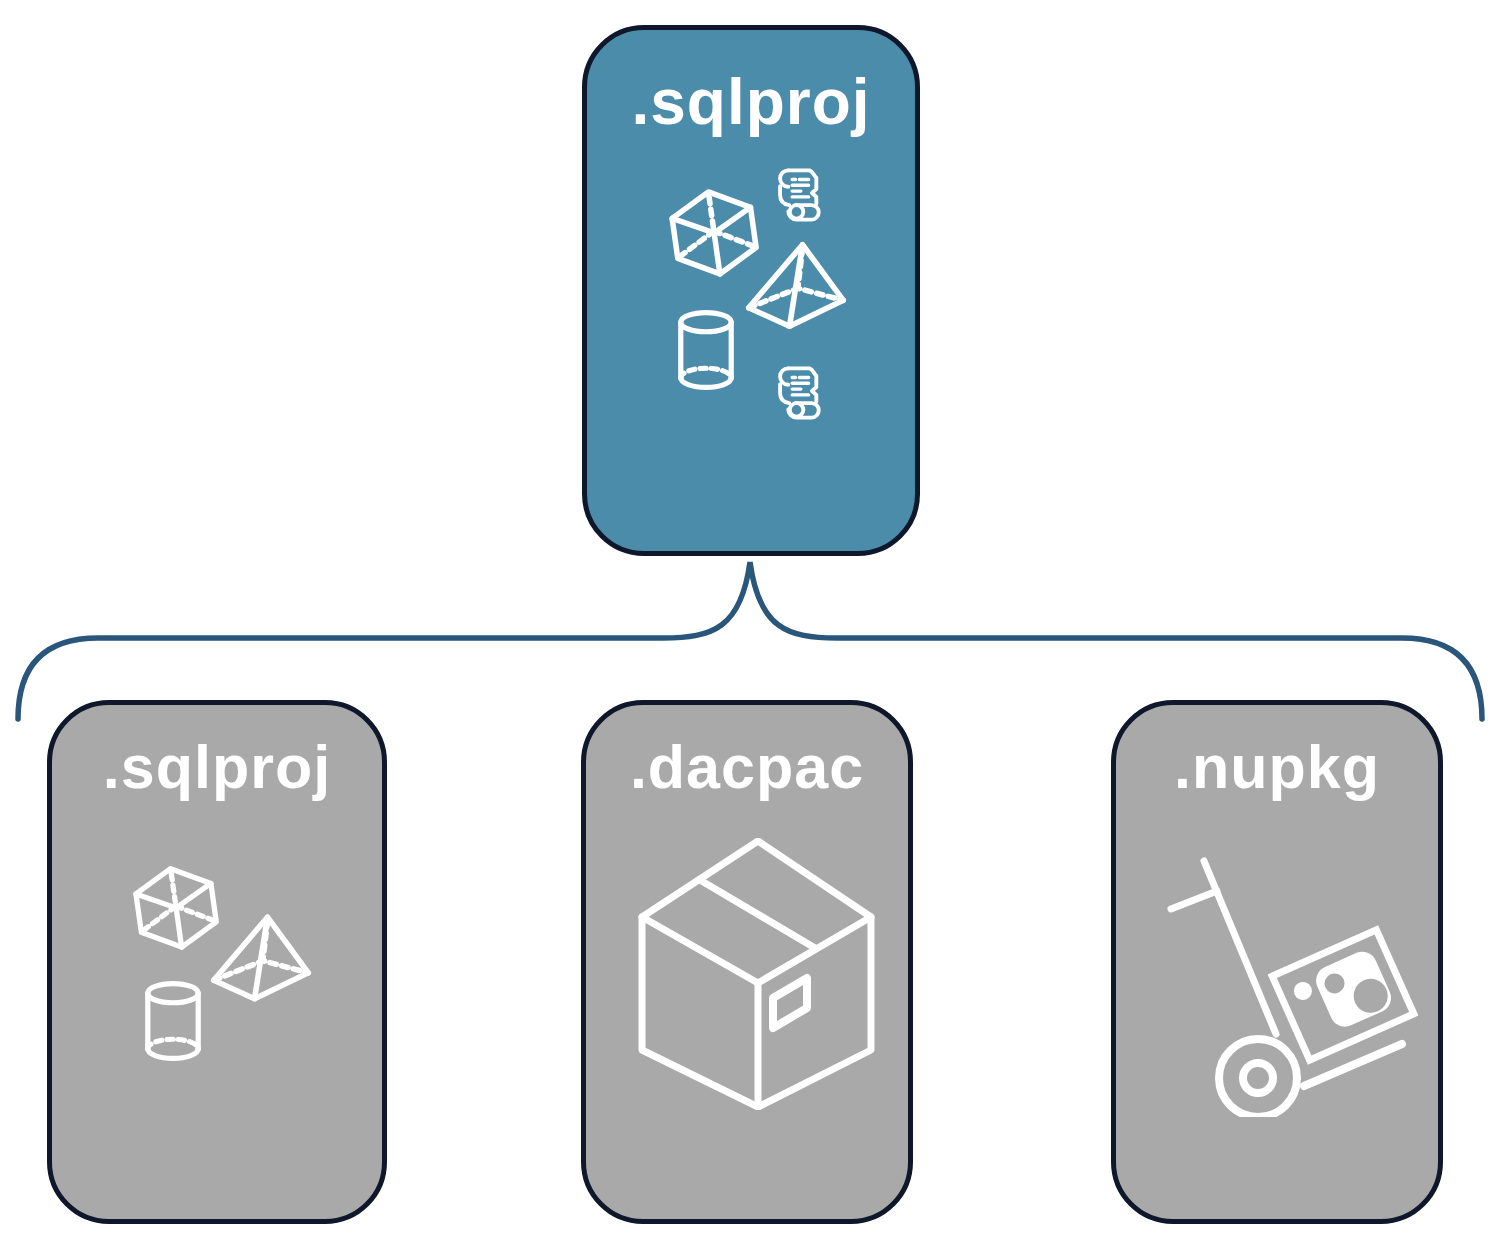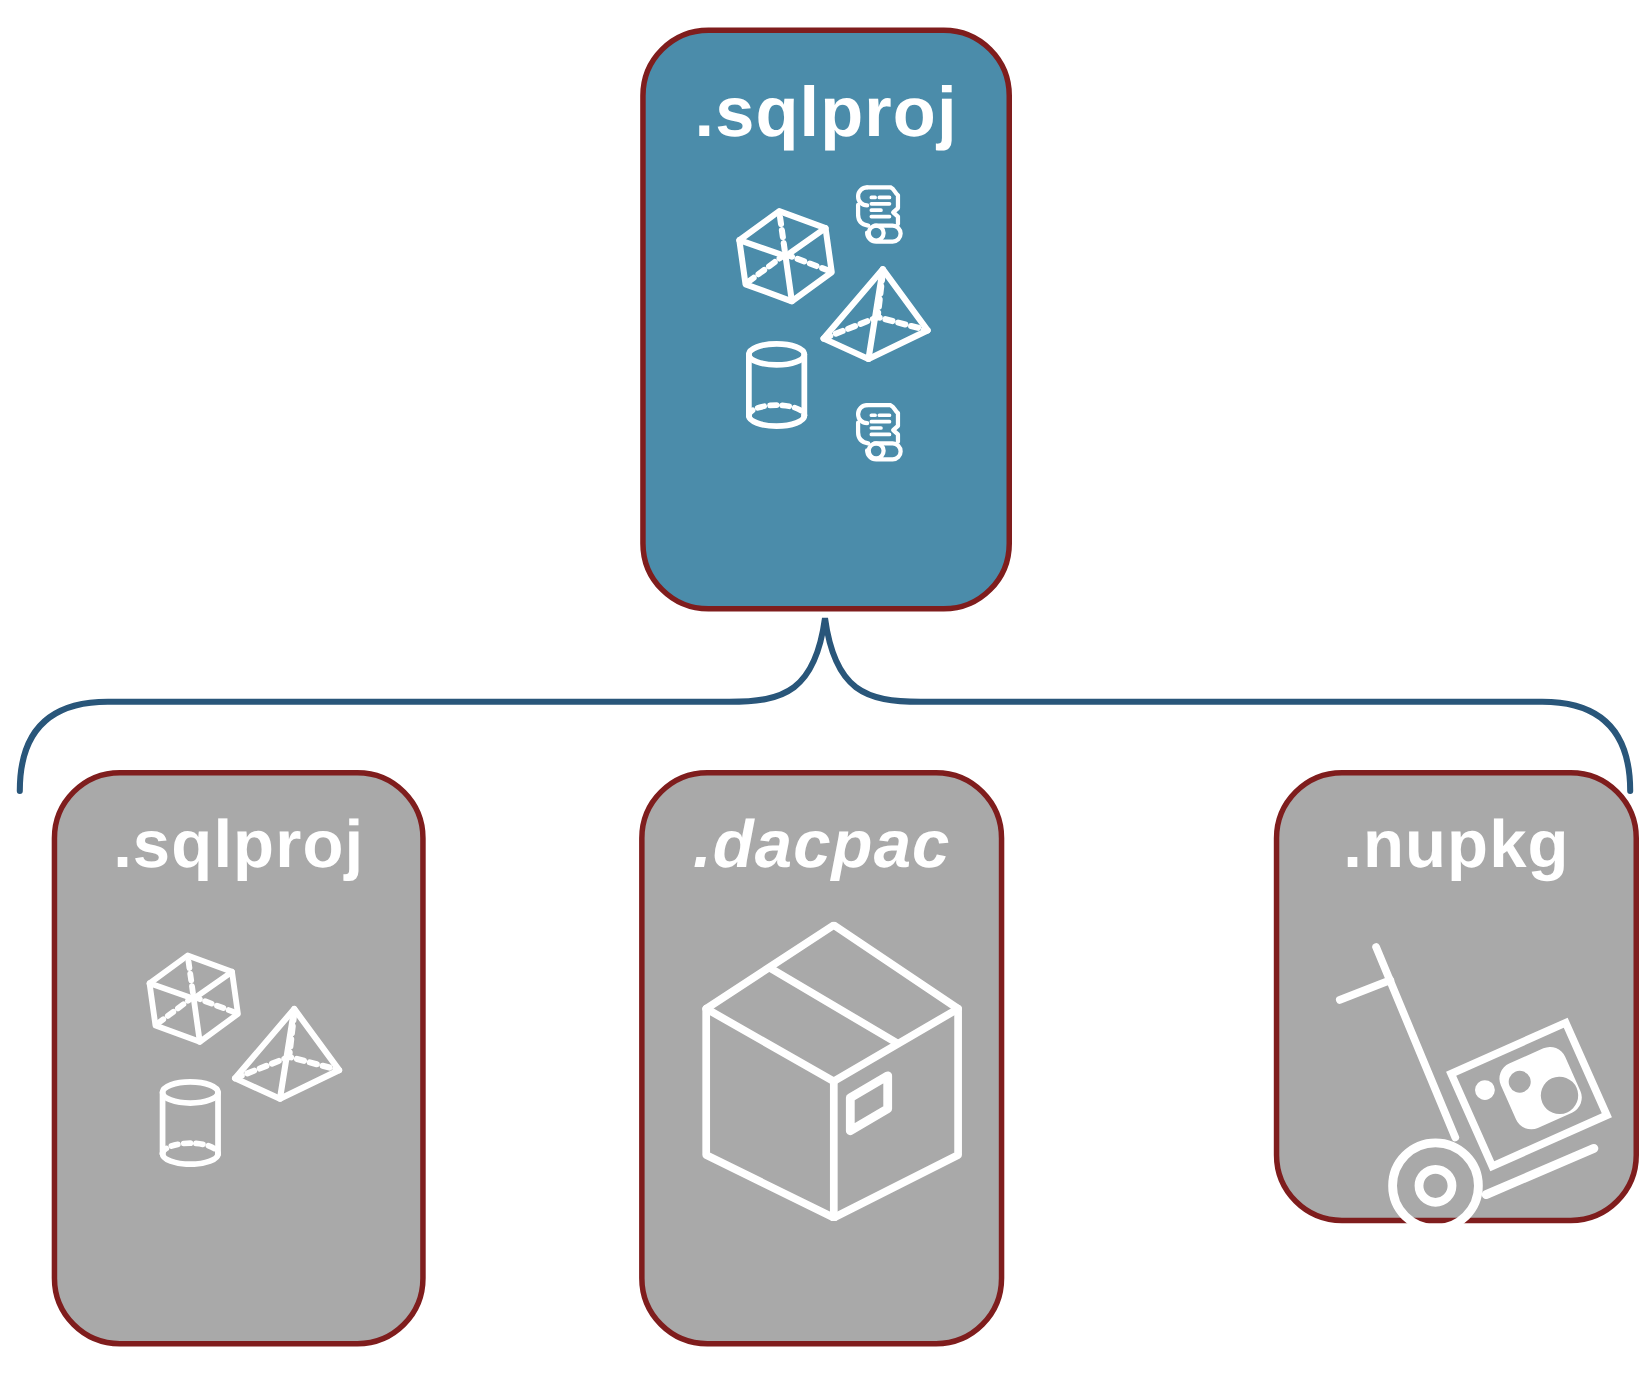--- a/index.html
+++ b/index.html
@@ -7,37 +7,37 @@
   .canvas {
     position: relative;
     width: 1500px;
     height: 1250px;
     background: #ffffff;
     font-family: "Liberation Sans", sans-serif;
     overflow: hidden;
   }
   .card {
     position: absolute;
-    border: 5px solid #7f1d1d;
+    border: 5px solid #0f172a;
     border-radius: 62px;
   }
   .card--blue { background: #4B8CAA; }
   .card--gray { background: #A9A9A9; }
   .card__title {
     color: #ffffff;
     font-weight: 700;
     text-align: center;
     letter-spacing: 1px;
     line-height: 1;
   }
   #top-card { left: 582px; top: 25px; width: 338px; height: 531px; }
   #top-card .card__title { margin-top: 40px; font-size: 64px; }
   #ref-sqlproj { left: 47px;   top: 700px; width: 340px; height: 524px; }
-  #ref-dacpac  { left: 581px;  top: 700px; width: 332px; height: 524px; font-style: italic; }
-  #ref-nupkg   { left: 1111px; top: 700px; width: 332px; height: 412px; margin-left: 47px; }
+  #ref-dacpac  { left: 581px;  top: 700px; width: 332px; height: 524px; }
+  #ref-nupkg   { left: 1111px; top: 700px; width: 332px; height: 524px; }
   .card--gray .card__title { margin-top: 32px; font-size: 61px; }
   .icon-cluster { position: absolute; }
   #top-card .icon-cluster   { left: 0;   top: 130px; width: 328px; height: 300px; }
   #ref-sqlproj .icon-cluster{ left: 0;   top: 150px; width: 330px; height: 210px; }
   #ref-dacpac .icon-cluster { left: 49px; top: 133px; width: 243px; height: 272px; }
   #ref-nupkg .icon-cluster  { left: 49px; top: 140px; width: 256px; height: 272px; }
   #brace-svg {
     position: absolute;
     left: 0; top: 556px;
     width: 1500px; height: 175px;

